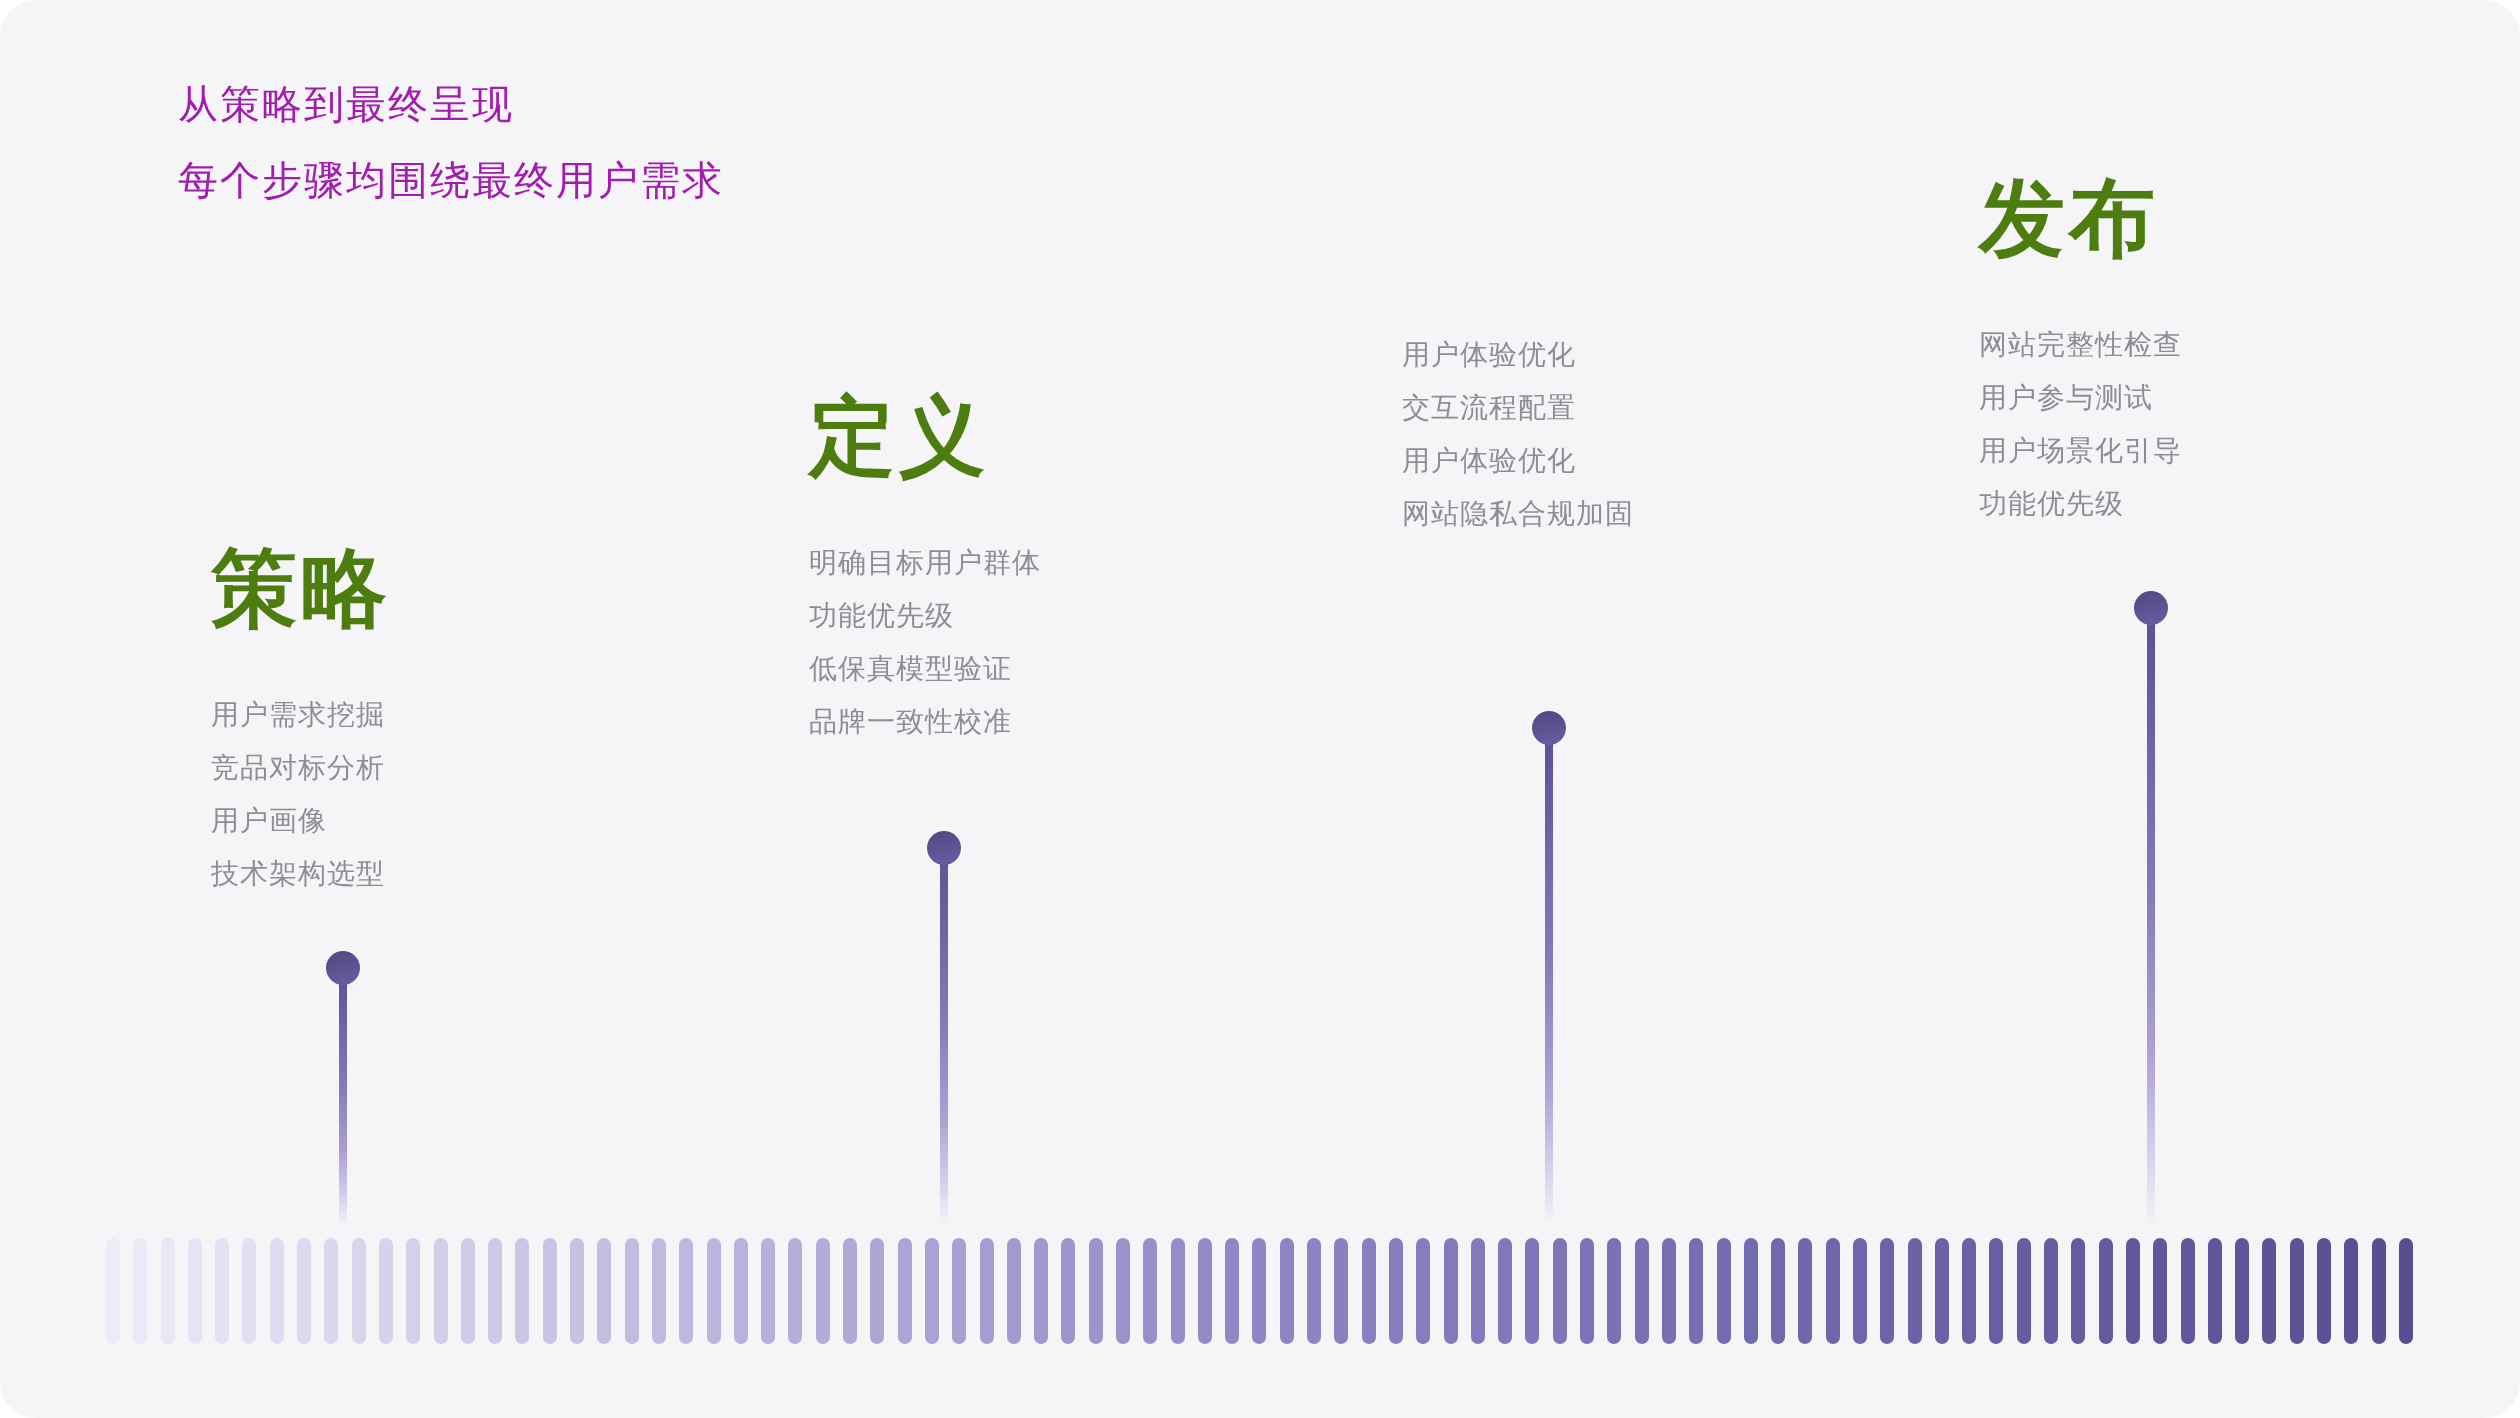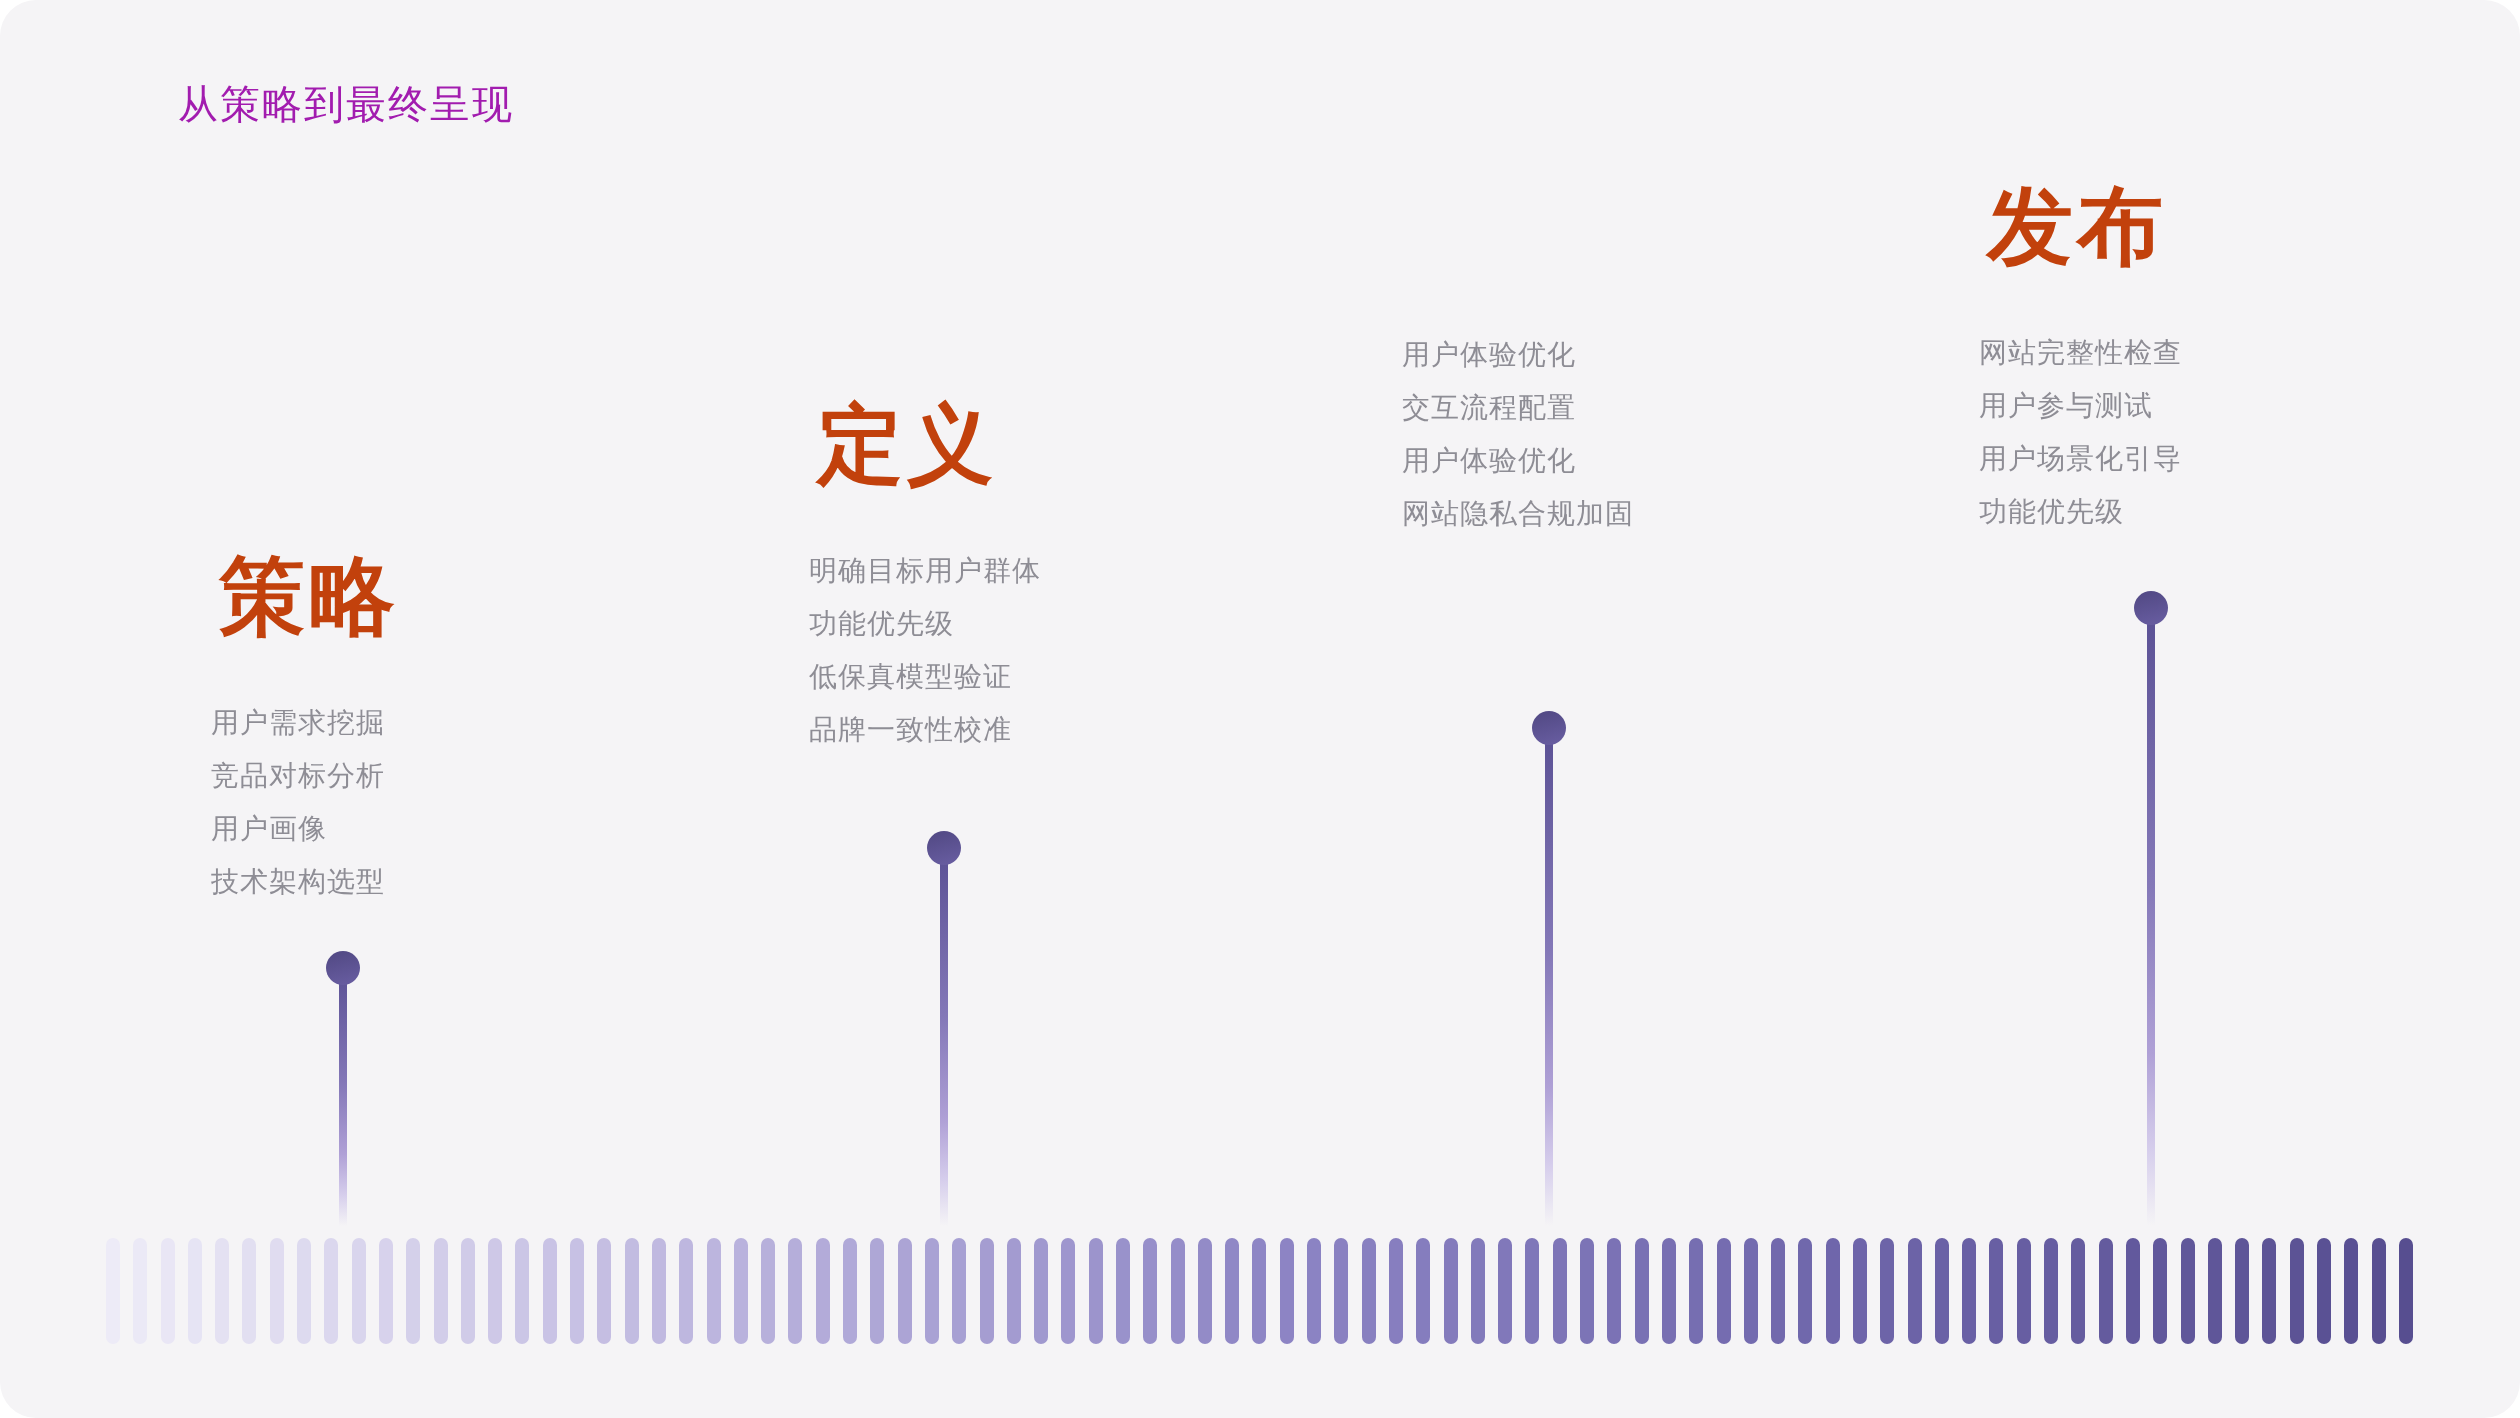--- a/index.html
+++ b/index.html
@@ -25,25 +25,25 @@
     font-size: 40px;
     font-weight: 500;
     line-height: 76px;
     color: #a21caf;
     letter-spacing: 2px;
   }
 
   
   .stage { position: absolute; }
   .stage h2 {
-    margin: 8px;
+    margin: 0;
     font-size: 86px;
     line-height: 100px;
     font-weight: 700;
-    color: #c2410c;
+    color: #4d7c0f;
     letter-spacing: 4px;
   }
   .stage ul {
     margin: 50px 16px 0 0;
     padding: 0;
     list-style: none;
   }
   .stage li {
     font-size: 28px;
     line-height: 53px;
@@ -103,20 +103,21 @@
     flex: 0 0 auto;
   }
 </style>
 </head>
 <body>
 
 <div class="canvas">
 
   <div class="intro">
     <div>从策略到最终呈现</div>
+    <div>每个步骤均围绕最终用户需求</div>
   </div>
 
   <div class="stage stage-1">
     <h2>策略</h2>
     <ul>
       <li>用户需求挖掘</li>
       <li>竞品对标分析</li>
       <li>用户画像</li>
       <li>技术架构选型</li>
     </ul>

